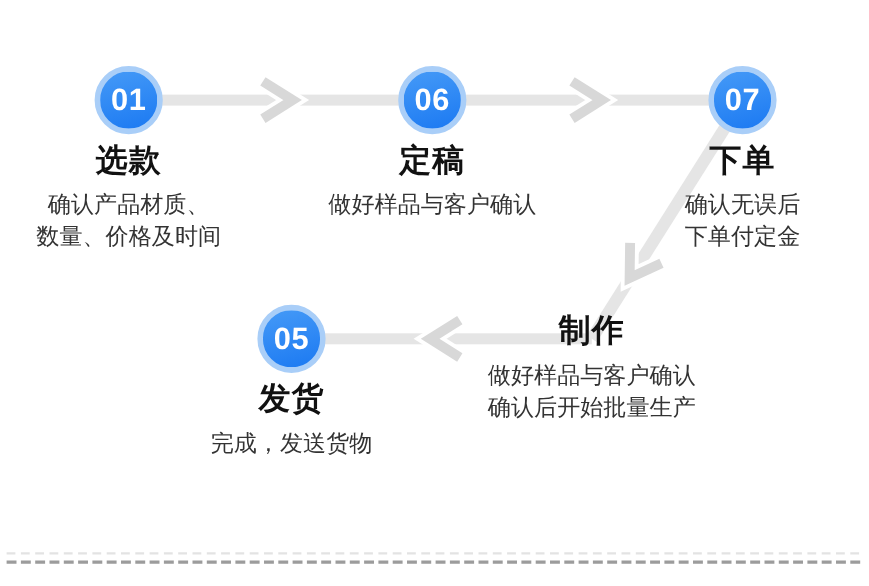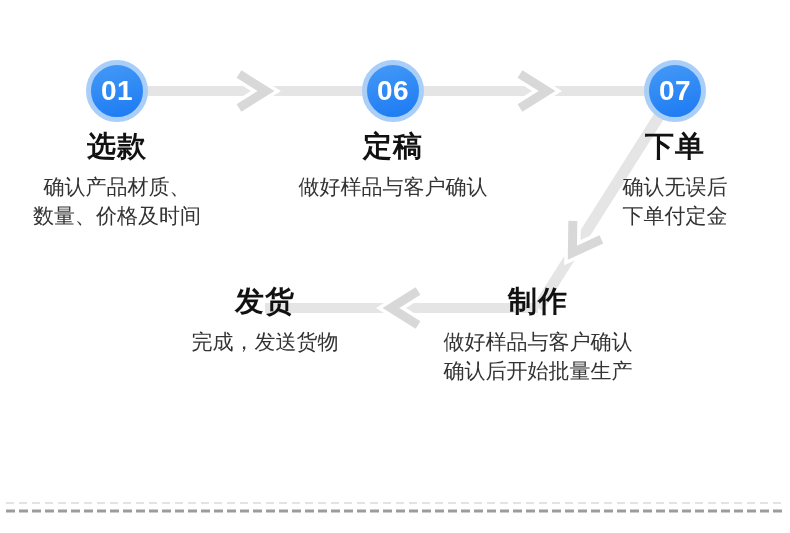--- a/index.html
+++ b/index.html
@@ -109,19 +109,22 @@
 
   <div class="step" style="left:388px;top:277px;">
     <div class="step-title">制作</div>
     <div class="step-desc">
       <div>做好样品与客户确认</div>
       <div>确认后开始批量生产</div>
     </div>
   </div>
 
   <div class="step" style="left:115px;top:277px;">
+    <div class="badge">
+      <span class="num">05</span>
+    </div>
     <div class="step-title">发货</div>
     <div class="step-desc">
       <div>完成，发送货物</div>
     </div>
   </div>
 
 </div>
 
 </body></html>

